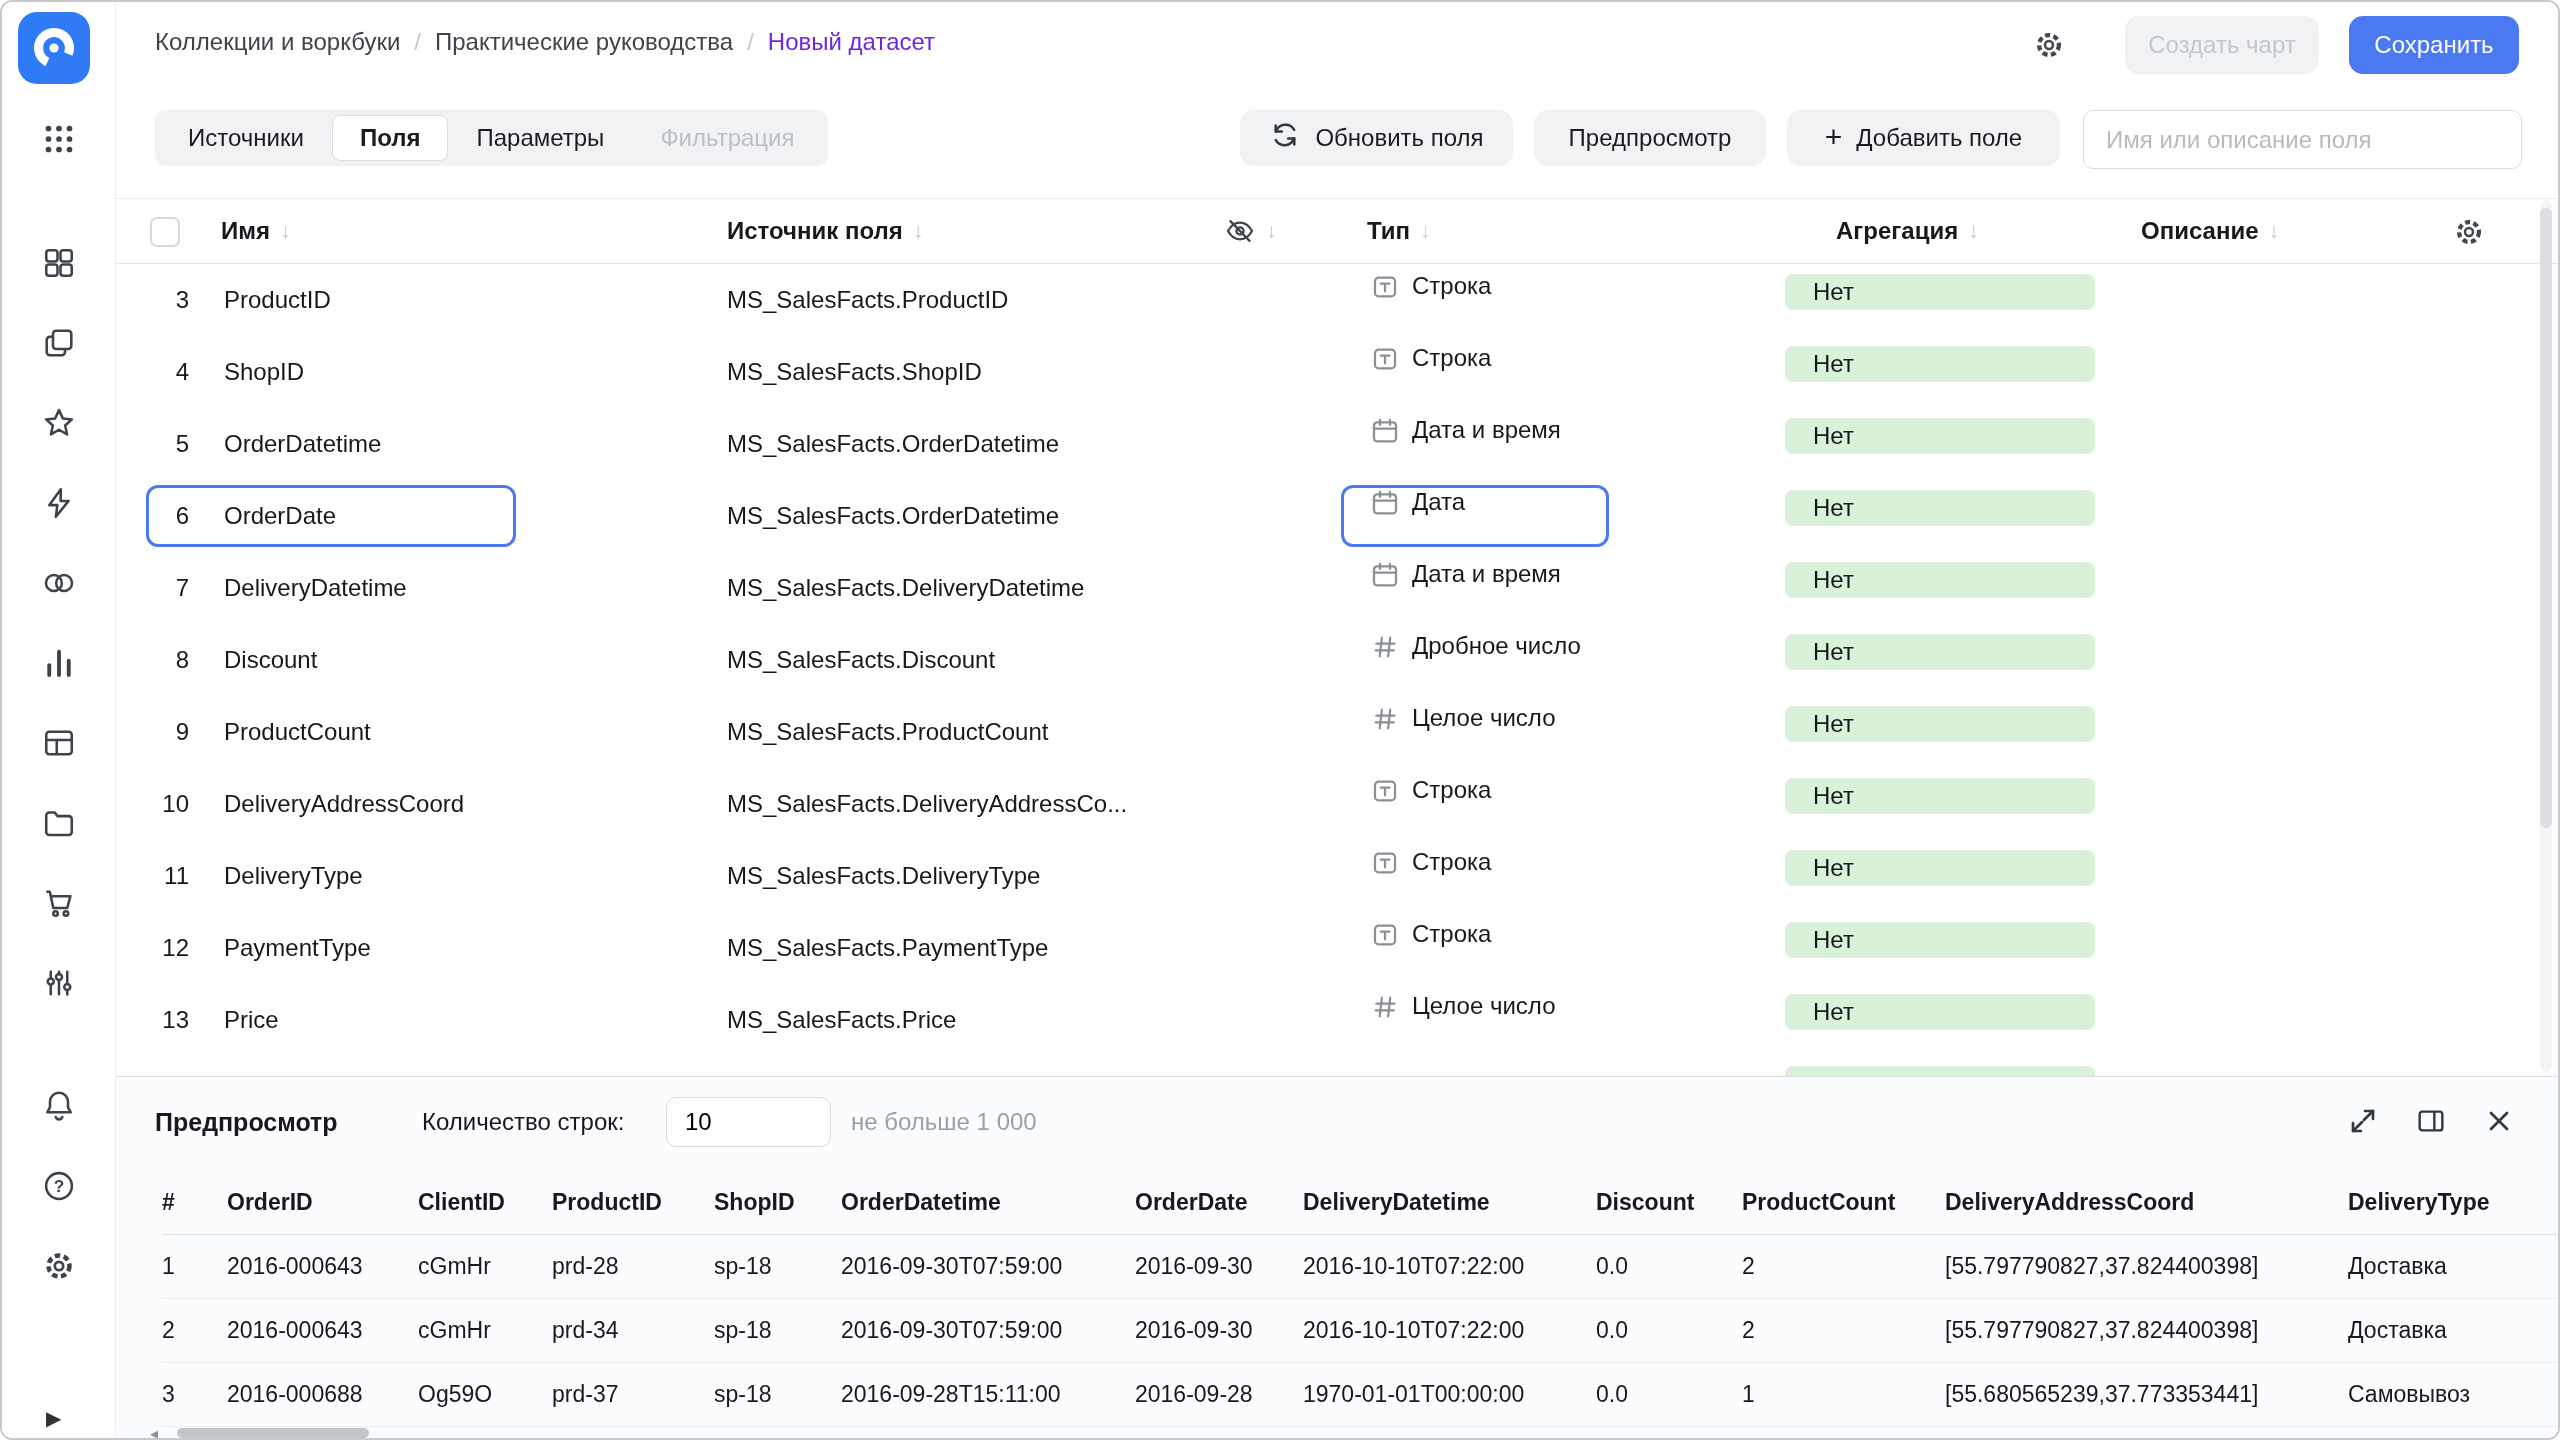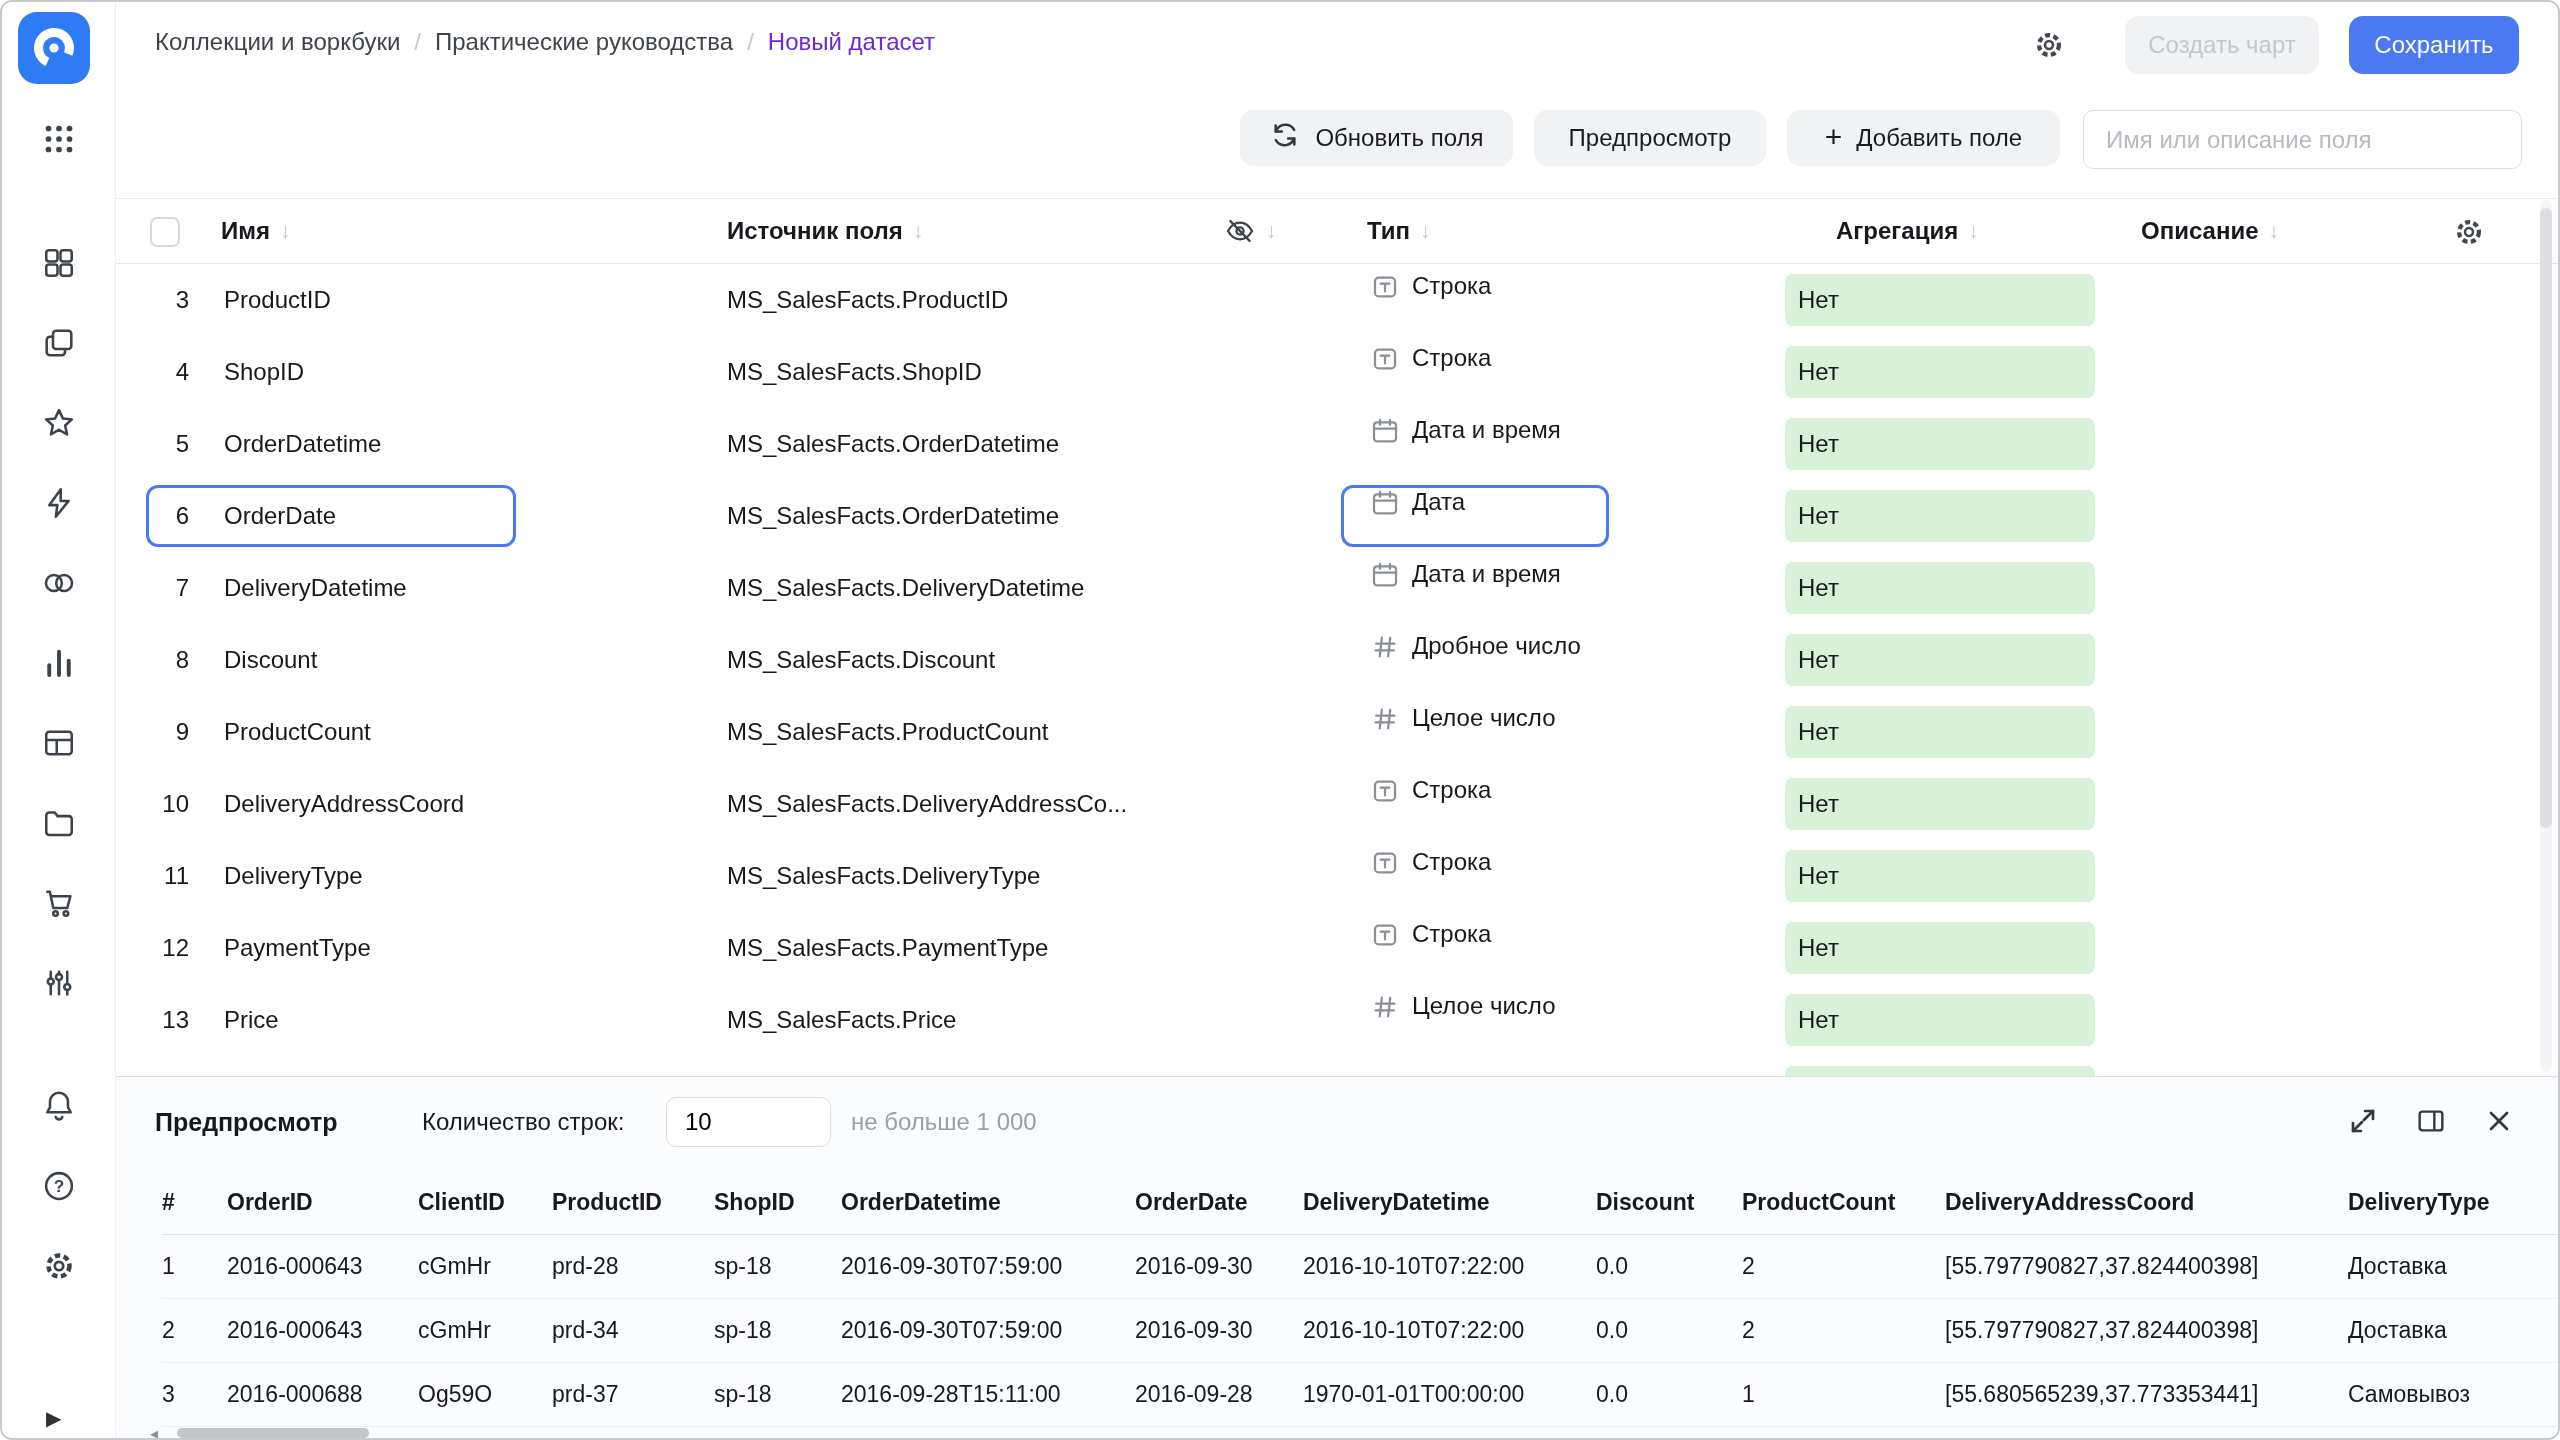--- a/index.html
+++ b/index.html
@@ -55,21 +55,21 @@
   .h-gear{position:absolute;left:2336px;top:16px;color:#43484e}
   .h-gear svg{width:34px;height:34px}
   .frow{position:relative;height:72px;font-size:24px}
   .nwrap{position:absolute;left:30px;top:5px;width:370px;height:62px;display:flex;align-items:center;border:3px solid transparent;border-radius:12px}
   .twrap{position:absolute;left:1225px;top:5px;width:268px;height:62px;display:flex;gap:12px;padding-left:26px;border:3px solid transparent;border-radius:12px}
   .outl{border-color:#4a79f2}
   .fnum{width:40px;text-align:right;flex:none}
   .fname{margin-left:35px}
   .fsrc{position:absolute;left:611px;top:0;height:100%;display:flex;align-items:center}
   .tic{width:30px;height:30px;flex:none;color:#8b9096}
-  .fagg{position:absolute;left:1669px;top:10px;width:310px;height:52px;background:#d8f1d8;border-radius:8px;display:flex;align-items:center;padding-left:13px;cursor:pointer}
+  .fagg{position:absolute;left:1669px;top:10px;width:310px;height:36px;background:#d8f1d8;border-radius:8px;display:flex;align-items:center;padding-left:28px;cursor:pointer}
   .pill-sliver{position:absolute;left:1669px;top:868px;width:310px;height:14px;background:#d8f1d8;border-radius:8px 8px 0 0}
   .vscroll{position:absolute;left:2424px;top:2px;width:12px;height:872px;background:#f4f5f6;border-radius:6px;cursor:pointer}
   .vthumb{position:absolute;left:0;top:8px;width:12px;height:620px;background:#dcdee1;border-radius:6px}
 
   
   .preview{position:absolute;left:114px;top:1074px;width:2446px;height:366px;border-top:1px solid #dde0e3;background:#fbfcfd}
   .ptitle{position:absolute;left:39px;top:0;height:90px;display:flex;align-items:center;font-size:25px;font-weight:700}
   .plabel{position:absolute;left:306px;top:0;height:90px;display:flex;align-items:center;font-size:24px}
   .pinput{position:absolute;left:550px;top:20px;width:165px;height:50px;border:1px solid #d9dce0;border-radius:10px;font-size:24px;padding:0 18px;font-family:inherit;outline:none;background:#fff}
   .pnote{position:absolute;left:735px;top:0;height:90px;display:flex;align-items:center;font-size:24px;color:#9aa0a6}
@@ -235,20 +235,26 @@
               <circle cx="12" cy="12" r="2.8" stroke-width="1.8"></circle>
             </g>
           </svg>
         </div>
       <button class="btn btn-create">Создать чарт</button>
       <button class="btn btn-save">Сохранить</button>
     </div>
   </header>
 
   <div class="toolbar">
+    <div class="tabs">
+      <div class="tab">Источники</div>
+      <div class="tab active">Поля</div>
+      <div class="tab">Параметры</div>
+      <div class="tab disabled">Фильтрация</div>
+    </div>
     <button class="btn tbtn b-refresh">
       <span><svg viewBox="0 0 24 24" width="32" height="32">
             <g fill="none" stroke="currentColor" stroke-width="1.9" stroke-linecap="round" stroke-linejoin="round">
               <path d="M18.9 8.1A7.6 7.6 0 0 0 5.2 9.4"></path>
               <path d="M5 4.8v4.6h4.6"></path>
               <path d="M5.1 15.9a7.6 7.6 0 0 0 13.7-1.3"></path>
               <path d="M19 19.2v-4.6h-4.6"></path>
             </g>
           </svg></span>
       <span>Обновить поля</span>

